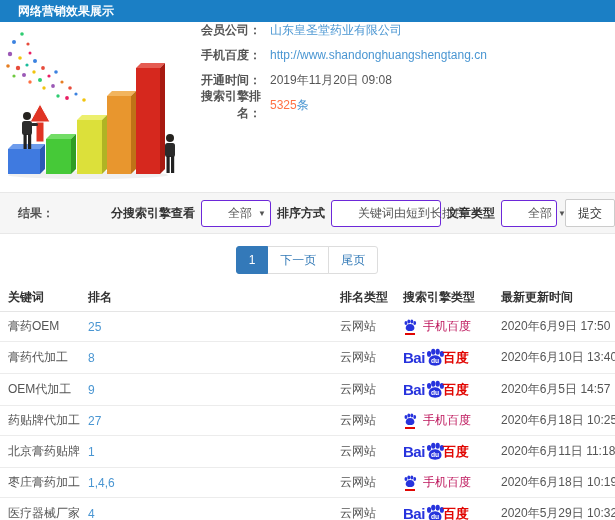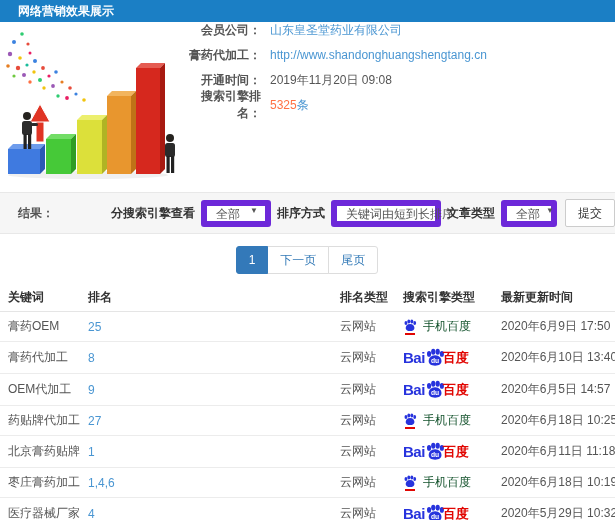--- a/index.html
+++ b/index.html
@@ -27,23 +27,23 @@
   
   .filterbar {
     height:42px; background:#f6f6f6;
     border-top:1px solid #e8e8e8; border-bottom:1px solid #e8e8e8;
     display:flex; align-items:center; padding-left:18px;
   }
   .result-label { font-weight:bold; color:#555; }
   .filter-controls { margin-left:auto; display:flex; align-items:center; }
   .flabel { font-weight:bold; color:#333; margin:15px 6px; white-space:nowrap; }
   .select {
-    background:#fff; border:6px solid #6d28d9; border-radius:3px; height:27px;
-    display:flex; align-items:flex-start; justify-content:space-between;
-    padding:0 7px 0 9px; color:#555; cursor:pointer; white-space:nowrap;
+    background:#fff; border:1px solid #6d28d9; border-radius:3px; height:27px;
+    display:flex; align-items:center; justify-content:space-between;
+    padding:0 7px 0 26px; color:#555; cursor:pointer; white-space:nowrap;
   }
   .sel-engine { width:70px; }
   .sel-sort { width:110px; }
   .sel-article { width:56px; }
   .caret { font-size:8px; color:#555; margin-left:6px; }
   .submit {
     height:28px; background:#fff; border:1px solid #ccc; border-radius:2px;
     padding:0 12px; margin-left:8px; font-size:12px; color:#333;
     font-family:"Liberation Sans", sans-serif; cursor:pointer;
   }
@@ -64,21 +64,21 @@
     text-align:left; font-weight:bold; color:#333;
     padding:5px 8px; border-bottom:1px solid #e5e5e5; white-space:nowrap;
   }
   .results td { padding:6px 8px; border-bottom:1px solid #ececec; color:#555; white-space:nowrap; overflow:hidden; }
   .col-kw { width:80px; } .col-rank { width:252px; } .col-type { width:63px; }
   .col-engine { width:98px;margin-left:37px; } .col-time { width:122px; }
   .rank-val { color:#4a96d2; cursor:pointer; }
   .baidu-logo { display:inline-flex; align-items:center; font-weight:bold; line-height:1; }
   .baidu-bai { color:#2733dd; font-size:15px; letter-spacing:-0.5px; }
   .baidu-cn { color:#e10602; font-size:13px; margin-left:-2px; }
-  .mobile-baidu { display:inline-flex; align-items:center; color:#14532d; }
+  .mobile-baidu { display:inline-flex; align-items:center; color:#be185d; }
   .mobile-icon { position:relative; margin-right:5px; width:15px; height:16px; }
   .redbar { display:block; position:absolute; left:2px; bottom:0; width:10px; height:2px; background:#e10602; }
 </style>
 </head>
 <body>
 
 <div class="titlebar">
   <span>网络营销效果展示</span>
 </div>
 
@@ -149,21 +149,21 @@
         <rect x="171" y="128" width="3.2" height="17" fill="#222"></rect>
       </g>
     </svg>
   </div>
   <div class="info-list">
     <div class="info-row">
       <span class="ilabel">会员公司：</span>
       <span class="ivalue link">山东皇圣堂药业有限公司</span>
     </div>
     <div class="info-row">
-      <span class="ilabel">膏药代加工：</span>
+      <span class="ilabel">手机百度：</span>
       <span class="ivalue link">http://www.shandonghuangshengtang.cn</span>
     </div>
     <div class="info-row">
       <span class="ilabel">开通时间：</span>
       <span class="ivalue plain">2019年11月20日 09:08</span>
     </div>
     <div class="info-row">
       <span class="ilabel">搜索引擎排名：</span>
       <span class="ivalue">
         <span class="orange">5325</span><span class="link">条</span>

